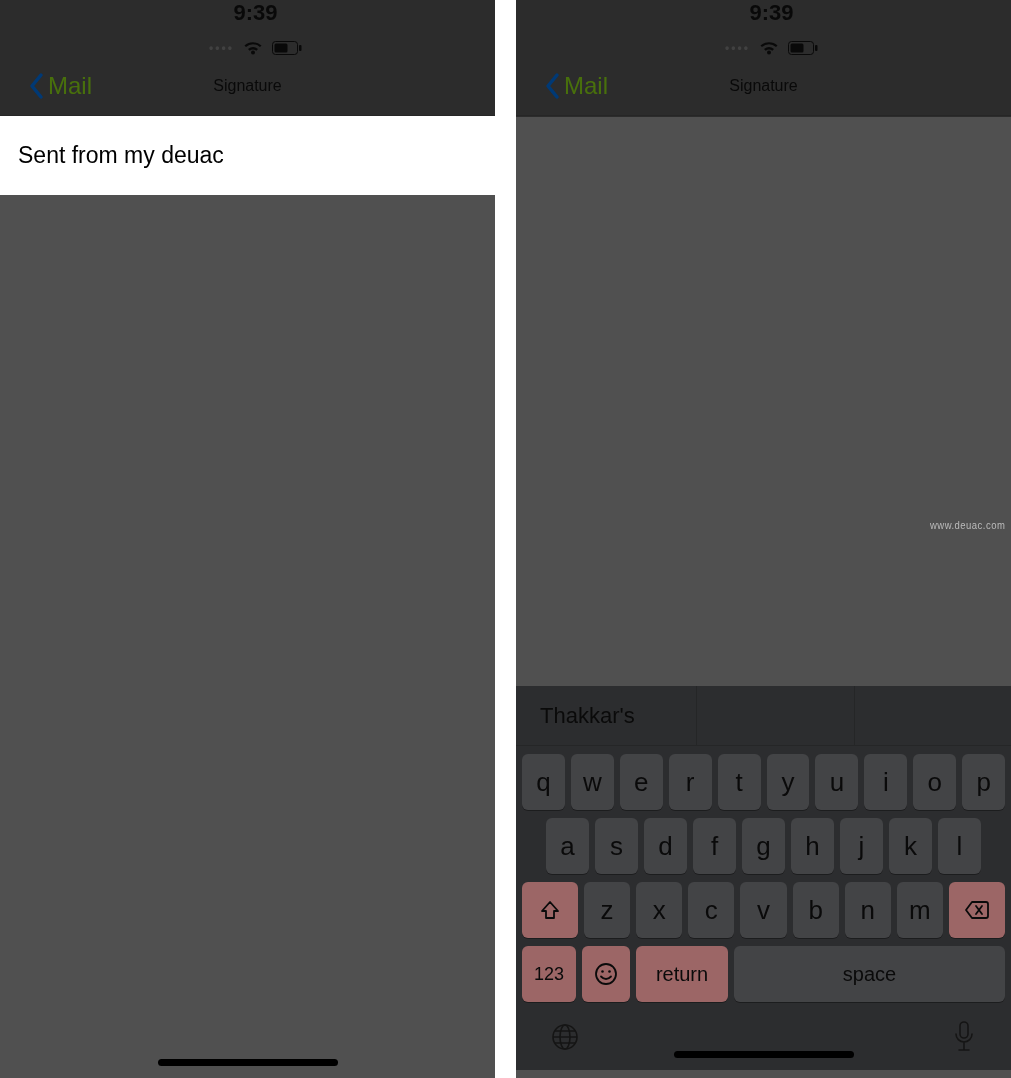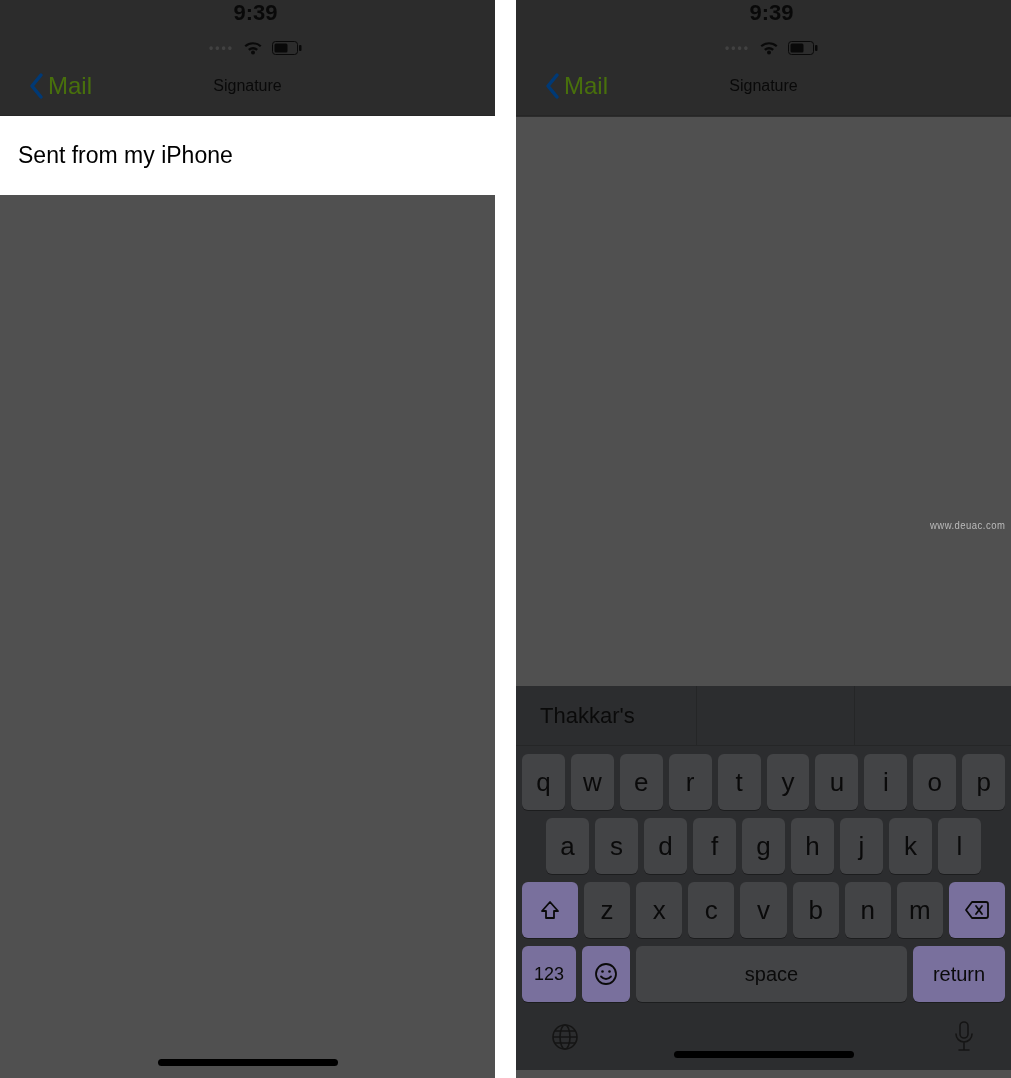--- a/index.html
+++ b/index.html
@@ -136,21 +136,21 @@
     height:56px;
     background:#6d6e72;
     border-radius:6px;
     box-shadow: 0 1px 0 rgba(0,0,0,0.35);
     display:flex;
     align-items:center;
     justify-content:center;
     font-size:26px;
     color:#111;
   }
-  .key.fn { background:#c4b5fd; }
+  .key.fn { background:#fca5a5; }
   .key.wide { flex:0 0 56px; }
   .bottomrow { display:flex; gap:6px; padding:8px 6px 0 6px; }
   .key-123 { flex:0 0 54px; font-size:18px; }
   .key-emoji { flex:0 0 48px; }
   .key-space { flex:1; font-size:20px; }
   .key-return { flex:0 0 92px; font-size:20px; }
 
   .kb-bottom {
     display:flex;
     justify-content:space-between;
@@ -198,21 +198,21 @@
     <div class="back">
       <svg width="18" height="28" viewBox="0 0 18 28">
           <path fill="none" stroke="#0068d6" stroke-width="3.5" stroke-linecap="round" stroke-linejoin="round" d="M13 3 L4 14 L13 25"></path>
         </svg>
       <span>Mail</span>
     </div>
     <div class="nav-title">Signature</div>
   </div>
   <div class="dim" style="height:117px;"></div>
 
-  <div class="sig-row"><span>Sent from my iPhone</span></div>
+  <div class="sig-row"><span>Sent from my deuac</span></div>
 
   <div class="filler"></div>
   <div class="home-ind"></div>
 </div>
 
 <div class="phone">
   <div class="statusbar">
     <span>9:39</span>
     <span class="status-right">
       <span class="cell-dots">••••</span>
@@ -296,22 +296,22 @@
     <div class="bottomrow">
       <div class="key fn key-123">123</div>
       <div class="key fn key-emoji">
         <svg width="26" height="26" viewBox="0 0 26 26">
             <circle cx="13" cy="13" r="10" fill="none" stroke="#111" stroke-width="1.8"></circle>
             <circle cx="9.5" cy="10.5" r="1.3" fill="#111"></circle>
             <circle cx="16.5" cy="10.5" r="1.3" fill="#111"></circle>
             <path d="M8 15.5 q5 5 10 0" fill="none" stroke="#111" stroke-width="1.8" stroke-linecap="round"></path>
           </svg>
       </div>
+      <div class="key fn key-return">return</div>
       <div class="key key-space">space</div>
-      <div class="key fn key-return">return</div>
     </div>
     <div class="kb-bottom">
       <span>
         <svg width="30" height="30" viewBox="0 0 30 30">
             <circle cx="15" cy="15" r="12" fill="none" stroke="#222" stroke-width="1.6"></circle>
             <ellipse cx="15" cy="15" rx="5" ry="12" fill="none" stroke="#222" stroke-width="1.6"></ellipse>
             <path d="M3 15 H27 M5 9 H25 M5 21 H25" stroke="#222" stroke-width="1.6"></path>
           </svg>
       </span>
       <span>

